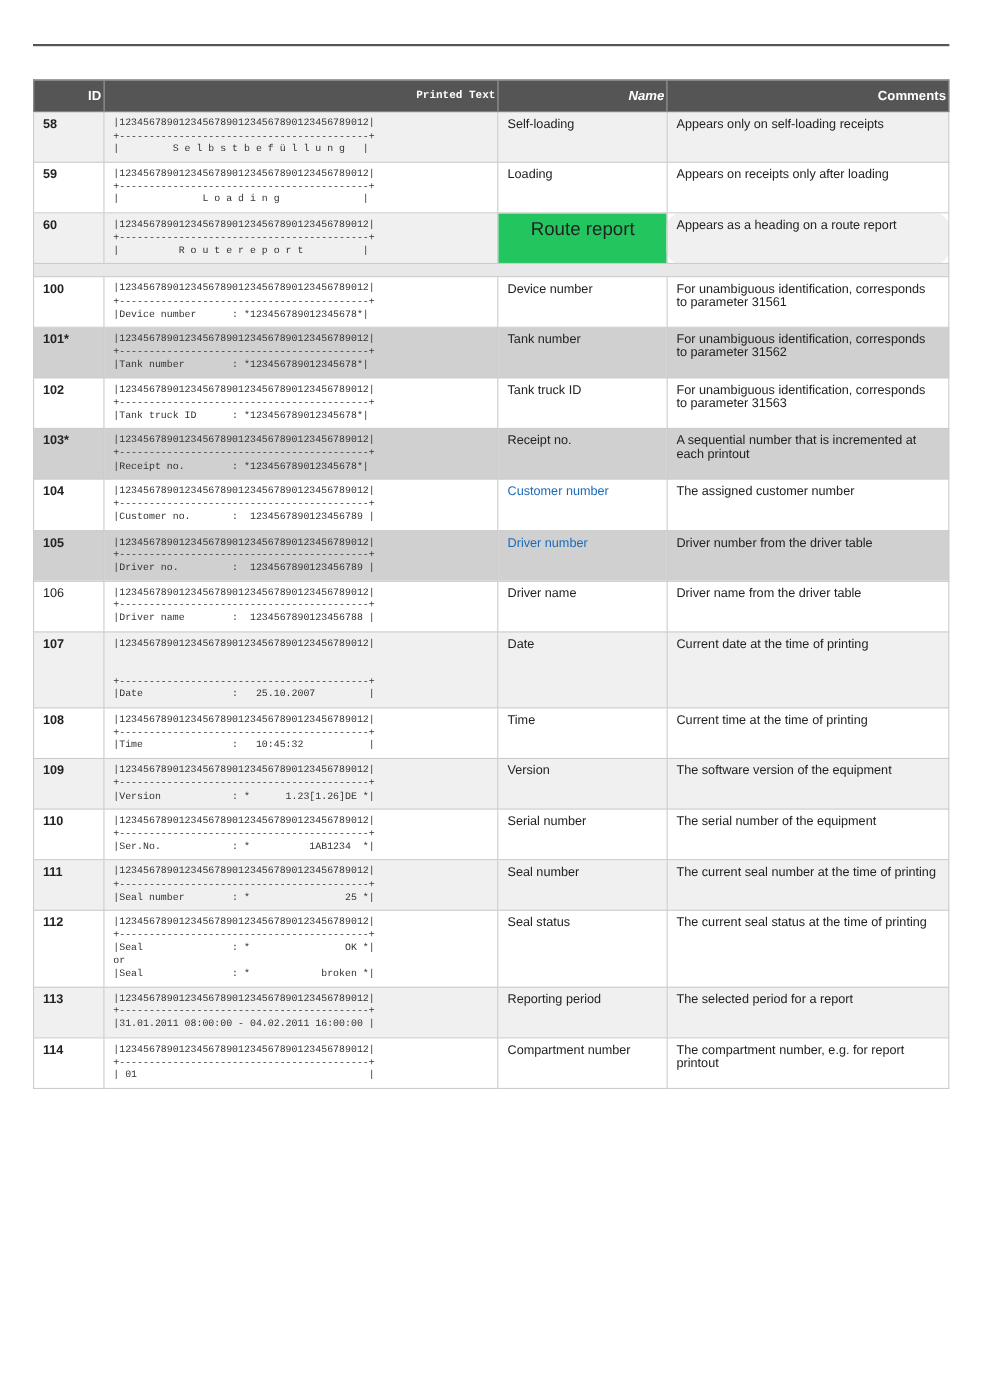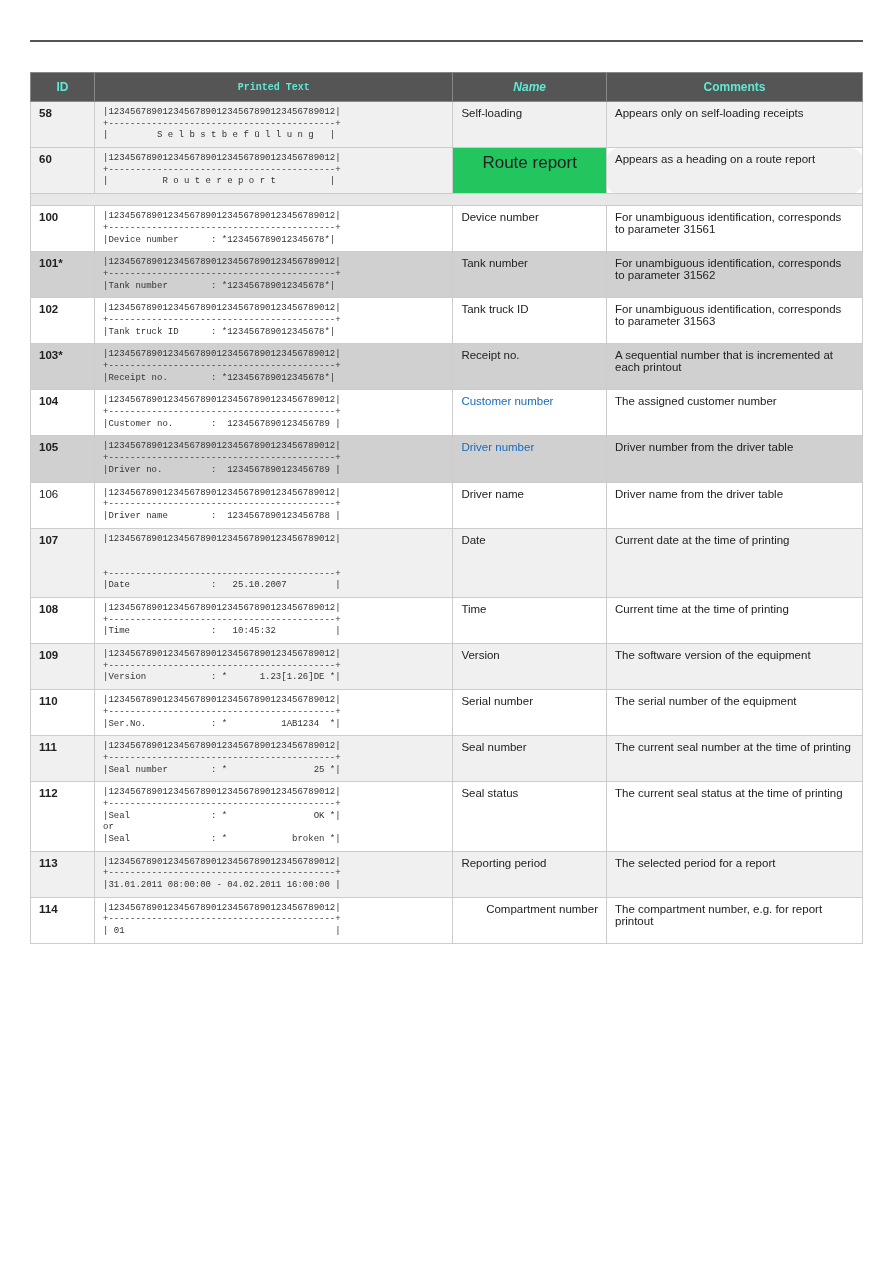--- a/index.html
+++ b/index.html
@@ -14,24 +14,24 @@
       border-top: 2px solid #555;
       margin-bottom: 30px;
     }
     table {
       width: 100%;
       border-collapse: collapse;
       margin-top: 10px;
     }
     th {
       background: #555;
-      color: #5eead4;
+      color: #ffffff;
       font-weight: bold;
       padding: 7px 2px;
-      text-align: center;
+      text-align: right;
       border: 1px solid #888;
       font-size: 12px;
     }
     td {
       padding: 5px 8px;
       border: 1px solid #ccc;
       vertical-align: top;
       font-size: 11.5px;
     }
     .id-col { width: 50px; font-weight: bold; }
@@ -58,20 +58,30 @@
         <td style="background: rgb(240, 240, 240); font-weight: bold; font-size: 11.5px;">58</td>
         <td style="background: rgb(240, 240, 240);">
           <pre style="font-family: &quot;Courier New&quot;, monospace; font-size: 9px; line-height: 1.3; color: rgb(51, 51, 51); white-space: pre;">|123456789012345678901234567890123456789012|
 +------------------------------------------+
 |         S e l b s t b e f ü l l u n g   |</pre>
         </td>
         <td style="background: rgb(240, 240, 240); font-size: 11.5px;">Self-loading</td>
         <td style="background: rgb(240, 240, 240); font-size: 11.5px;">Appears only on self-loading receipts</td>
       </tr>
       <tr>
+        <td style="background: rgb(255, 255, 255); font-weight: bold; font-size: 11.5px;">59</td>
+        <td style="background: rgb(255, 255, 255);">
+          <pre style="font-family: &quot;Courier New&quot;, monospace; font-size: 9px; line-height: 1.3; color: rgb(51, 51, 51); white-space: pre;">|123456789012345678901234567890123456789012|
++------------------------------------------+
+|              L o a d i n g              |</pre>
+        </td>
+        <td style="background: rgb(255, 255, 255); font-size: 11.5px;">Loading</td>
+        <td style="background: rgb(255, 255, 255); font-size: 11.5px;">Appears on receipts only after loading</td>
+      </tr>
+      <tr>
         <td style="background: rgb(240, 240, 240); font-weight: bold; font-size: 11.5px;">60</td>
         <td style="background: rgb(240, 240, 240);">
           <pre style="font-family: &quot;Courier New&quot;, monospace; font-size: 9px; line-height: 1.3; color: rgb(51, 51, 51); white-space: pre;">|123456789012345678901234567890123456789012|
 +------------------------------------------+
 |          R o u t e r e p o r t          |</pre>
         </td>
         <td style="background: #22c55e; font-size: 17px; text-align: center;">Route report</td>
         <td style="background: rgb(240, 240, 240); font-size: 11.5px; border-radius: 13px;">Appears as a heading on a route report</td>
       </tr>
       <tr>
@@ -223,17 +233,17 @@
         <td style="background: rgb(240, 240, 240); font-size: 11.5px;">Reporting period</td>
         <td style="background: rgb(240, 240, 240); font-size: 11.5px;">The selected period for a report</td>
       </tr>
       <tr>
         <td style="background: rgb(255, 255, 255); font-weight: bold; font-size: 11.5px;">114</td>
         <td style="background: rgb(255, 255, 255);">
           <pre style="font-family: &quot;Courier New&quot;, monospace; font-size: 9px; line-height: 1.3; color: rgb(51, 51, 51); white-space: pre;">|123456789012345678901234567890123456789012|
 +------------------------------------------+
 | 01                                       |</pre>
         </td>
-        <td style="background: rgb(255, 255, 255); font-size: 11.5px; text-align: right;">Compartment number</td>
+        <td style="background: rgb(255, 255, 255); font-size: 11.5px;">Compartment number</td>
         <td style="background: rgb(255, 255, 255); font-size: 11.5px;">The compartment number, e.g. for report printout</td>
       </tr>
     </tbody>
 </table>
 
 </body></html>

